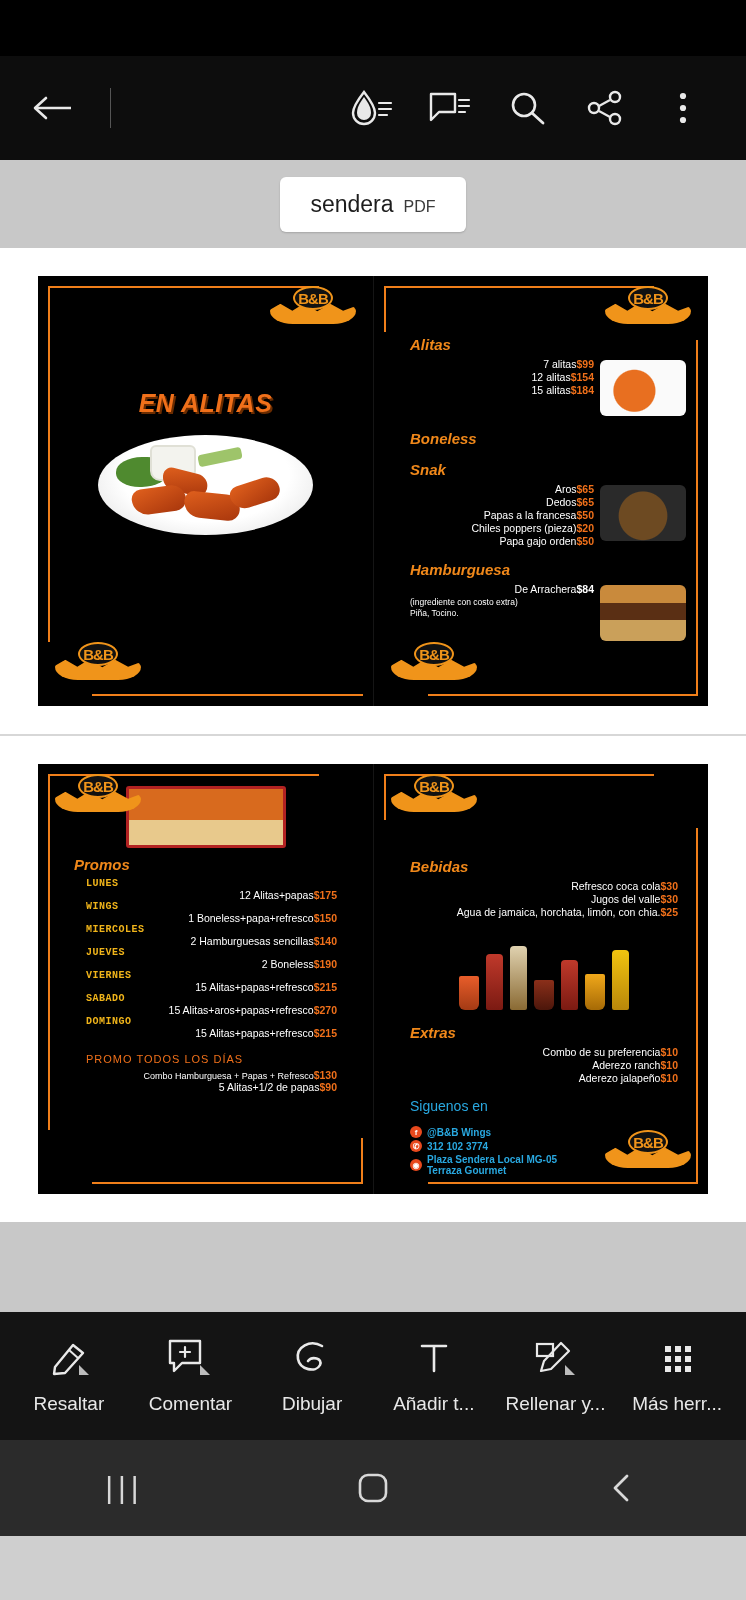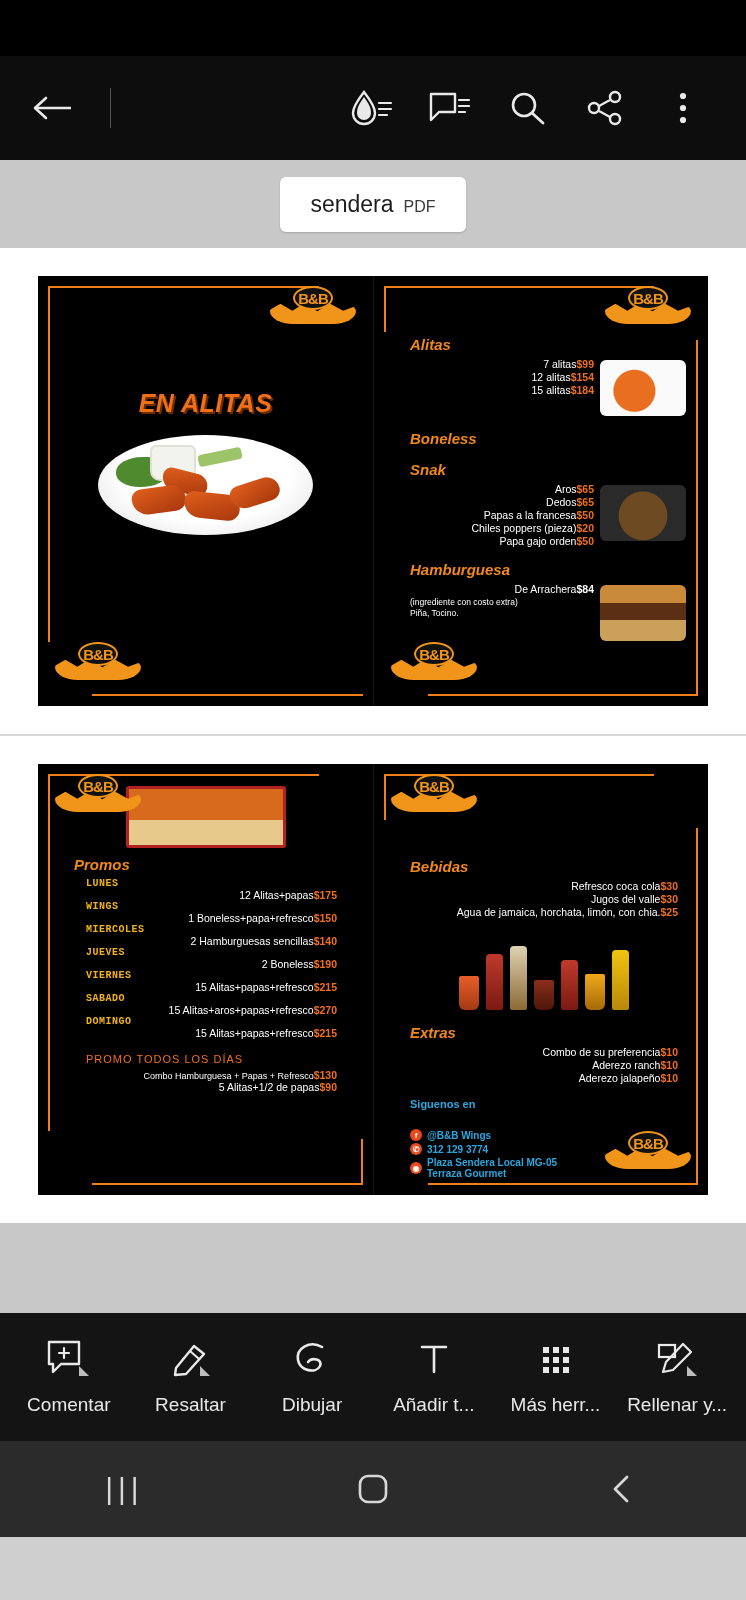--- a/index.html
+++ b/index.html
@@ -164,21 +164,21 @@
   .b1 { height: 56px; background: linear-gradient(180deg,#c0392b,#7b1a12); }
   .b2 { height: 64px; background: linear-gradient(180deg,#e0d2b0,#8a6a33); }
   .b3 { height: 50px; background: linear-gradient(180deg,#c0392b,#7b1a12); }
   .b4 { height: 60px; background: linear-gradient(180deg,#f1c40f,#b9870a); }
   .cup { width: 22px; border-radius: 2px 2px 6px 6px; }
   .c1 { height: 34px; background: linear-gradient(180deg,#e85d2a,#a33a14); }
   .c2 { height: 30px; background: linear-gradient(180deg,#8b2f1a,#4c160b); }
   .c3 { height: 36px; background: linear-gradient(180deg,#f0a81a,#a66a06); }
 
   .social { margin-top: 10px; }
-  .social .hdr { color: #29a8e0; font-size: 11px; font-weight: bold; margin-bottom: 19px; }
+  .social .hdr { color: #29a8e0; font-size: 14px; font-weight: normal; margin-bottom: 12px; }
   .social .line { display:flex; align-items:center; gap: 5px; margin-bottom: 2px; }
   .social .line .t { color: #29a8e0; font-size: 10px; font-weight: bold; }
   .badge-ic {
     width: 12px; height: 12px; border-radius: 50%;
     display:flex; align-items:center; justify-content:center;
     font-size: 8px; color: #fff; font-weight: bold; flex: none;
   }
   .ic-fb { background: #e8491d; }
   .ic-wa { background: #e8491d; }
   .ic-pin{ background: #e8491d; }
@@ -546,21 +546,21 @@
             </div>
 
             <div class="social">
               <div class="hdr">Siguenos en</div>
               <div class="line">
                 <span class="badge-ic ic-fb">f</span>
                 <span class="t">@B&amp;B Wings</span>
               </div>
               <div class="line">
                 <span class="badge-ic ic-wa">✆</span>
-                <span class="t">312 129 3774</span>
+                <span class="t">312 102 3774</span>
               </div>
               <div class="line">
                 <span class="badge-ic ic-pin">◉</span>
                 <span class="t" style="white-space:pre-line">Plaza Sendera Local MG-05
 Terraza Gourmet</span>
               </div>
             </div>
           </div>
 
           <div class="logo br">
@@ -571,78 +571,78 @@
           <div class="edge-b"></div>
         </div>
 
       </div>
     </div>
   </div>
 
   <div class="gap"></div>
 
   <div class="bottombar">
+
+    <div class="tool-item">
+      <svg width="48" height="42" viewBox="0 0 48 42">
+        <path d="M10 30 L28 8 L38 16 L20 36 L9 37 Z" fill="none" stroke="#e9e9e9" stroke-width="2.4" stroke-linejoin="round"></path>
+        <path d="M24 13 L33 21" stroke="#e9e9e9" stroke-width="2"></path>
+        <path d="M34 28 L44 38 H34 Z" fill="#bdbdbd"></path>
+      </svg>
+      <span class="lbl">Resaltar</span>
+    </div>
 
     <div class="tool-item">
       <svg width="48" height="42" viewBox="0 0 48 42">
         <path d="M4 4 H34 V26 H16 L8 34 V26 H4 Z" fill="none" stroke="#e9e9e9" stroke-width="2.4" stroke-linejoin="round"></path>
         <path d="M19 10 V20 M14 15 H24" stroke="#e9e9e9" stroke-width="2.2" stroke-linecap="round"></path>
         <path d="M34 28 L44 38 H34 Z" fill="#bdbdbd"></path>
       </svg>
       <span class="lbl">Comentar</span>
     </div>
 
     <div class="tool-item">
       <svg width="48" height="42" viewBox="0 0 48 42">
-        <path d="M10 30 L28 8 L38 16 L20 36 L9 37 Z" fill="none" stroke="#e9e9e9" stroke-width="2.4" stroke-linejoin="round"></path>
-        <path d="M24 13 L33 21" stroke="#e9e9e9" stroke-width="2"></path>
-        <path d="M34 28 L44 38 H34 Z" fill="#bdbdbd"></path>
-      </svg>
-      <span class="lbl">Resaltar</span>
-    </div>
-
-    <div class="tool-item">
-      <svg width="48" height="42" viewBox="0 0 48 42">
         <path d="M34 9 C22 2, 8 10, 10 22 C12 33, 28 36, 32 28 C35 21, 24 19, 20 24" fill="none" stroke="#e9e9e9" stroke-width="2.6" stroke-linecap="round"></path>
       </svg>
       <span class="lbl">Dibujar</span>
     </div>
 
     <div class="tool-item">
       <svg width="48" height="42" viewBox="0 0 48 42">
         <path d="M12 9 H36 M24 9 V34" fill="none" stroke="#e9e9e9" stroke-width="2.6" stroke-linecap="round"></path>
       </svg>
       <span class="lbl">Añadir t...</span>
+    </div>
+
+    <div class="tool-item">
+      <svg width="48" height="42" viewBox="0 0 48 42">
+        <rect x="6" y="7" width="16" height="12" fill="none" stroke="#e9e9e9" stroke-width="2.2"></rect>
+        <path d="M30 6 L38 14 L20 32 L10 34 L13 24 Z" fill="none" stroke="#e9e9e9" stroke-width="2.2" stroke-linejoin="round"></path>
+        <path d="M34 28 L44 38 H34 Z" fill="#bdbdbd"></path>
+      </svg>
+      <span class="lbl">Rellenar y...</span>
     </div>
 
     <div class="tool-item">
       <svg width="48" height="42" viewBox="0 0 48 42">
         <g fill="#e9e9e9">
           <rect x="12" y="9" width="6" height="6"></rect>
             <rect x="22" y="9" width="6" height="6"></rect>
             <rect x="32" y="9" width="6" height="6"></rect>
           <rect x="12" y="19" width="6" height="6"></rect>
             <rect x="22" y="19" width="6" height="6"></rect>
             <rect x="32" y="19" width="6" height="6"></rect>
           <rect x="12" y="29" width="6" height="6"></rect>
             <rect x="22" y="29" width="6" height="6"></rect>
             <rect x="32" y="29" width="6" height="6"></rect>
         </g>
       </svg>
       <span class="lbl">Más herr...</span>
     </div>
-
-    <div class="tool-item">
-      <svg width="48" height="42" viewBox="0 0 48 42">
-        <rect x="6" y="7" width="16" height="12" fill="none" stroke="#e9e9e9" stroke-width="2.2"></rect>
-        <path d="M30 6 L38 14 L20 32 L10 34 L13 24 Z" fill="none" stroke="#e9e9e9" stroke-width="2.2" stroke-linejoin="round"></path>
-        <path d="M34 28 L44 38 H34 Z" fill="#bdbdbd"></path>
-      </svg>
-      <span class="lbl">Rellenar y...</span>
-    </div>
   </div>
 
   <div class="navbar">
     <div class="nav-btn">
       <span class="bars">|||</span>
     </div>
     <div class="nav-btn">
       <svg width="40" height="40" viewBox="0 0 40 40">
         <rect x="7" y="7" width="26" height="26" rx="8" fill="none" stroke="#d8d8d8" stroke-width="2.6"></rect>
       </svg>

